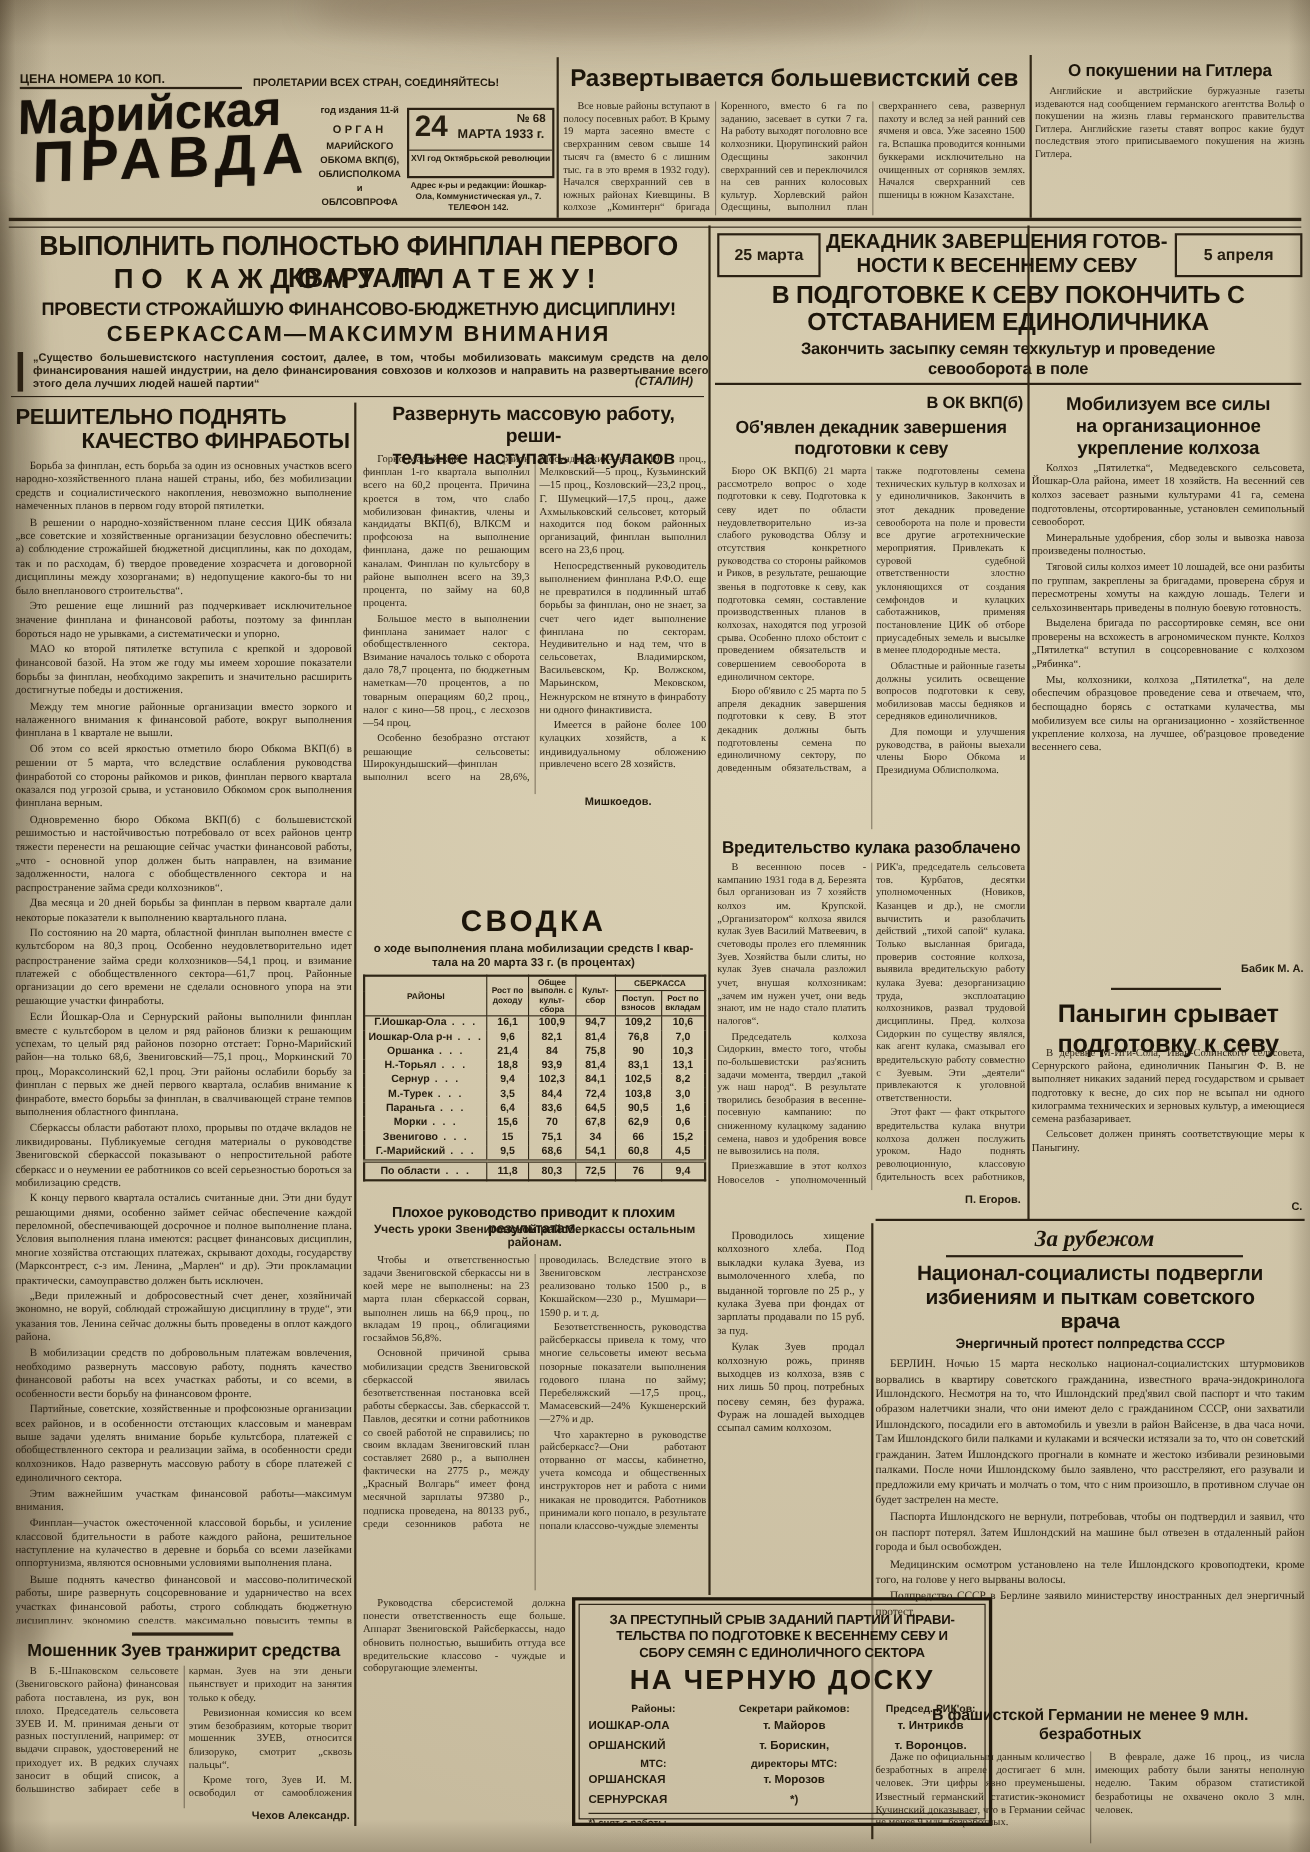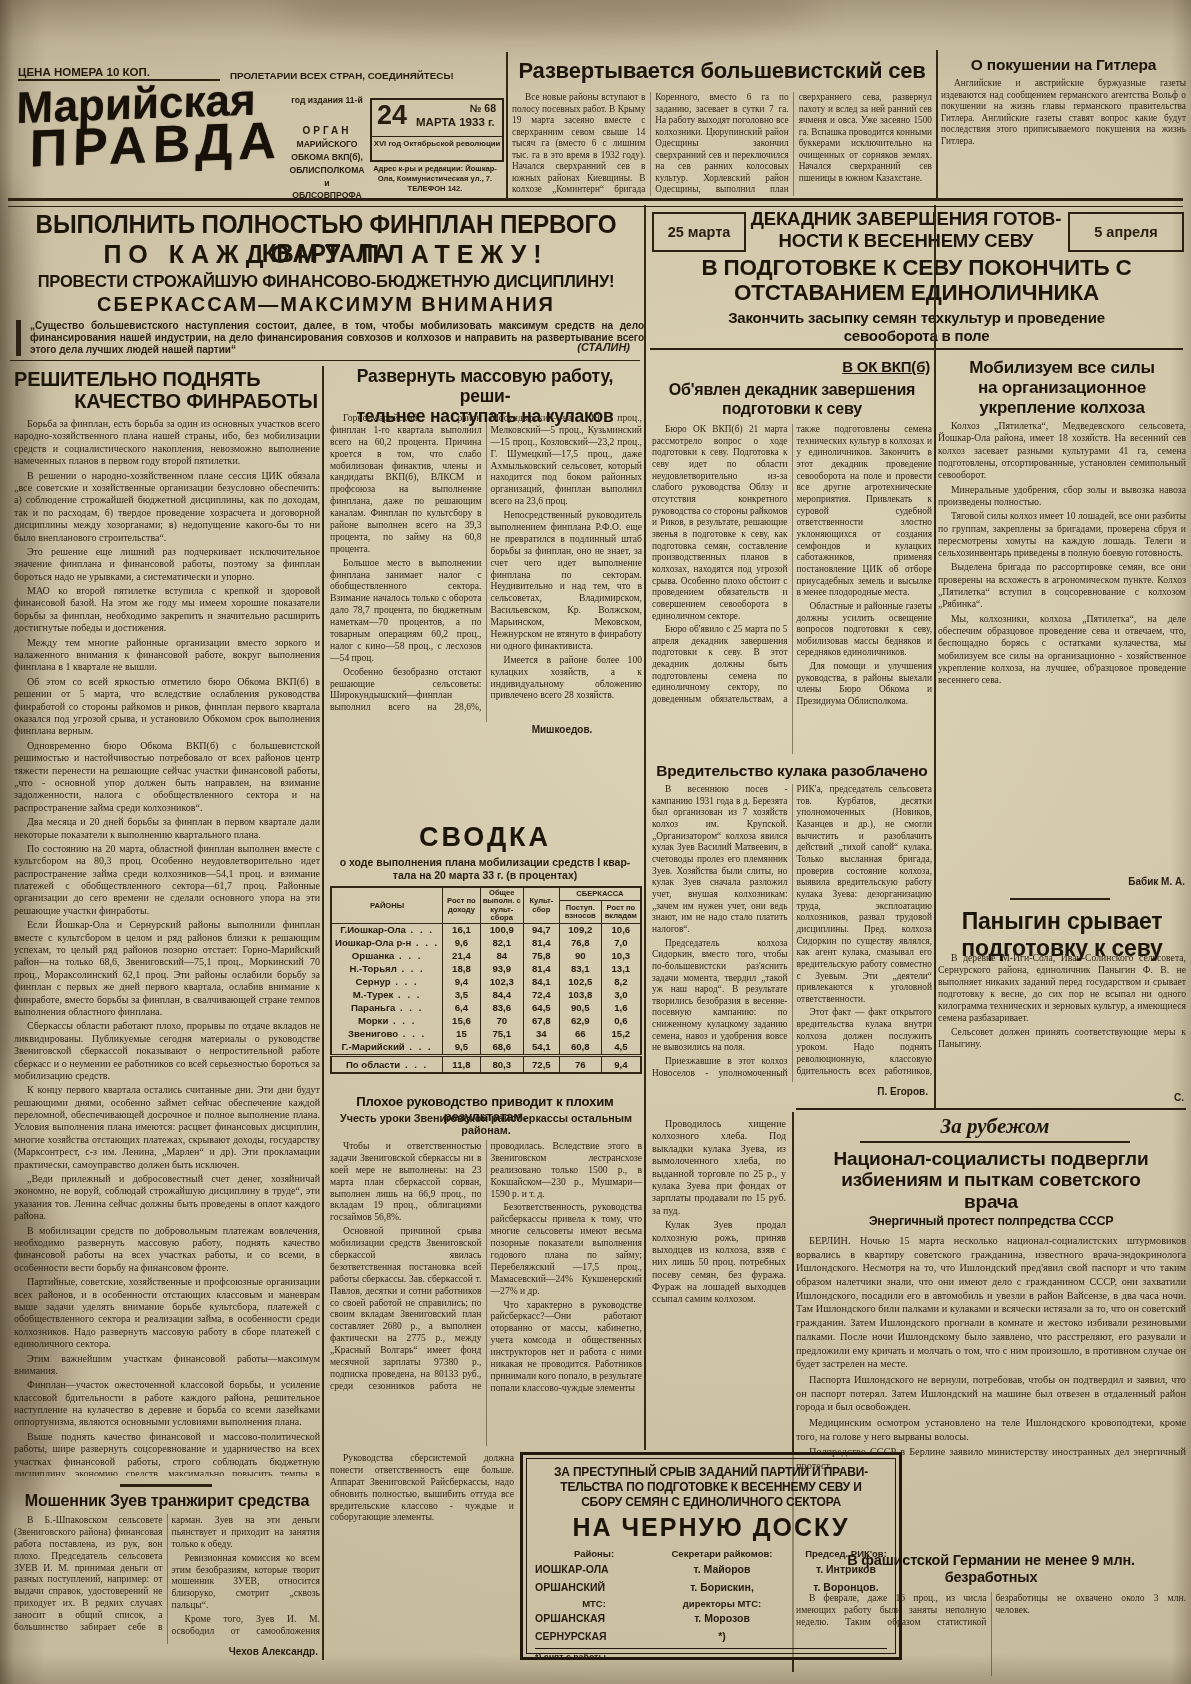--- a/index.html
+++ b/index.html
@@ -55,21 +55,21 @@
   <div class="abs sans b" style="left:18px;top:66px;width:202px;font-size:11.5px;border-bottom:2px solid #2b2113;padding-bottom:1px;color:#221a0d;">ЦЕНА НОМЕРА 10 КОП.</div>
   <div class="abs sans b" style="left:230px;top:70px;width:270px;font-size:9.8px;color:#221a0d;">ПРОЛЕТАРИИ ВСЕХ СТРАН, СОЕДИНЯЙТЕСЬ!</div>
 
   <div class="abs mast" style="left:16px;top:82px;width:280px;">
     <div class="sans" style="font-weight:700;font-size:44px;">Марийская</div>
     <div class="sans" style="font-weight:700;font-size:52px;letter-spacing:6px;margin:-4px 0 0 14px;">ПРАВДА</div>
   </div>
 
   <div class="abs sans ctr" style="left:286px;top:94px;width:82px;font-size:8.6px;font-weight:700;line-height:1.5;color:#241c0e;">
     <div>год издания 11-й</div>
-    <div style="letter-spacing:3px;font-size:10px;margin-top:16px;">ОРГАН</div>
+    <div style="letter-spacing:3px;font-size:10px;margin-top:4px;">ОРГАН</div>
     <div>МАРИЙСКОГО</div>
     <div>ОБКОМА ВКП(б),</div>
     <div>ОБЛИСПОЛКОМА и</div>
     <div>ОБЛСОВПРОФА</div>
   </div>
 
   <div class="abs box" style="left:370px;top:98px;width:130px;height:60px;">
     <div style="position:relative;height:36px;">
       <span class="sans b" style="position:absolute;left:5px;top:0;font-size:27px;">24</span>
       <span class="sans b" style="position:absolute;right:6px;top:2px;font-size:10.5px;margin-left:44px;">№ 68</span>
@@ -323,21 +323,21 @@
         <div style="text-align: left;">ОРШАНСКАЯ</div>
         <div style="text-align: center;">т. Морозов</div>
         <div style="text-align: center;"></div>
         <div style="text-align: left;">СЕРНУРСКАЯ</div>
         <div style="text-align: center;">*)</div>
         <div style="text-align: center;"></div>
       </div>
     <div class="sans b" style="font-size:8.8px;margin-top:6px;border-top:1px solid #20180b;padding-top:3px;text-align:left;">*) снят с работы,</div>
   </div>
 
-  <div class="abs hl rt" style="left:700px;top:358px;width:230px;font-size:15px;text-decoration:underline;">В ОК ВКП(б)</div>
+  <div class="abs hl rt" style="left:700px;top:358px;width:230px;font-size:15px;">В ОК ВКП(б)</div>
   <div class="abs hl ctr" style="left:652px;top:380px;width:280px;font-size:16px;line-height:1.2;">
     <div>Об'явлен декадник завершения</div>
     <div>подготовки к севу</div>
   </div>
   <div class="abs body c2 clip" style="left:652px;top:424px;width:280px;height:330px;font-size:9.4px;">
       <p>Бюро ОК ВКП(б) 21 марта рассмотрело вопрос о ходе подготовки к севу. Подготовка к севу идет по области неудовлетворительно из-за слабого руководства Облзу и отсутствия конкретного руководства со стороны райкомов и Риков, в результате, решающие звенья в подготовке к севу, как подготовка семян, составление производственных планов в колхозах, находятся под угрозой срыва. Особенно плохо обстоит с проведением обязательств и совершением севооборота в единоличном секторе.</p>
       <p>Бюро об'явило с 25 марта по 5 апреля декадник завершения подготовки к севу. В этот декадник должны быть подготовлены семена по единоличному сектору, по доведенным обязательствам, а также подготовлены семена технических культур в колхозах и у единоличников. Закончить в этот декадник проведение севооборота на поле и провести все другие агротехнические мероприятия. Привлекать к суровой судебной ответственности злостно уклоняющихся от создания семфондов и кулацких саботажников, применяя постановление ЦИК об отборе приусадебных земель и высылке в менее плодородные места.</p>
       <p>Областные и районные газеты должны усилить освещение вопросов подготовки к севу, мобилизовав массы бедняков и середняков единоличников.</p>
       <p>Для помощи и улучшения руководства, в районы выехали члены Бюро Обкома и Президиума Облисполкома.</p>
     </div>
@@ -393,16 +393,17 @@
       <p>Паспорта Ишлондского не вернули, потребовав, чтобы он подтвердил и заявил, что он паспорт потерял. Затем Ишлондский на машине был отвезен в отдаленный район города и был освобожден.</p>
       <p>Медицинским осмотром установлено на теле Ишлондского кровоподтеки, кроме того, на голове у него вырваны волосы.</p>
       <p>Полпредство СССР в Берлине заявило министерству иностранных дел энергичный протест.</p>
     </div>
 
   <div class="abs hl ctr" style="left:820px;top:1552px;width:342px;font-size:14.5px;line-height:1.2;">
     <div>В фашистской Германии не менее 9 млн.</div>
     <div>безработных</div>
   </div>
   <div class="abs body c2 clip" style="left:796px;top:1592px;width:390px;height:84px;font-size:9.6px;">
+      <p>Даже по официальным данным количество безработных в апреле достигает 6 млн. человек. Эти цифры явно преуменьшены. Известный германский статистик-экономист Кучинский доказывает, что в Германии сейчас не менее 9 млн. безработных.</p>
       <p>В феврале, даже 16 проц., из числа имеющих работу были заняты неполную неделю. Таким образом статистикой безработицы не охвачено около 3 млн. человек.</p>
     </div>
 
 </div>
 
 </body></html>

